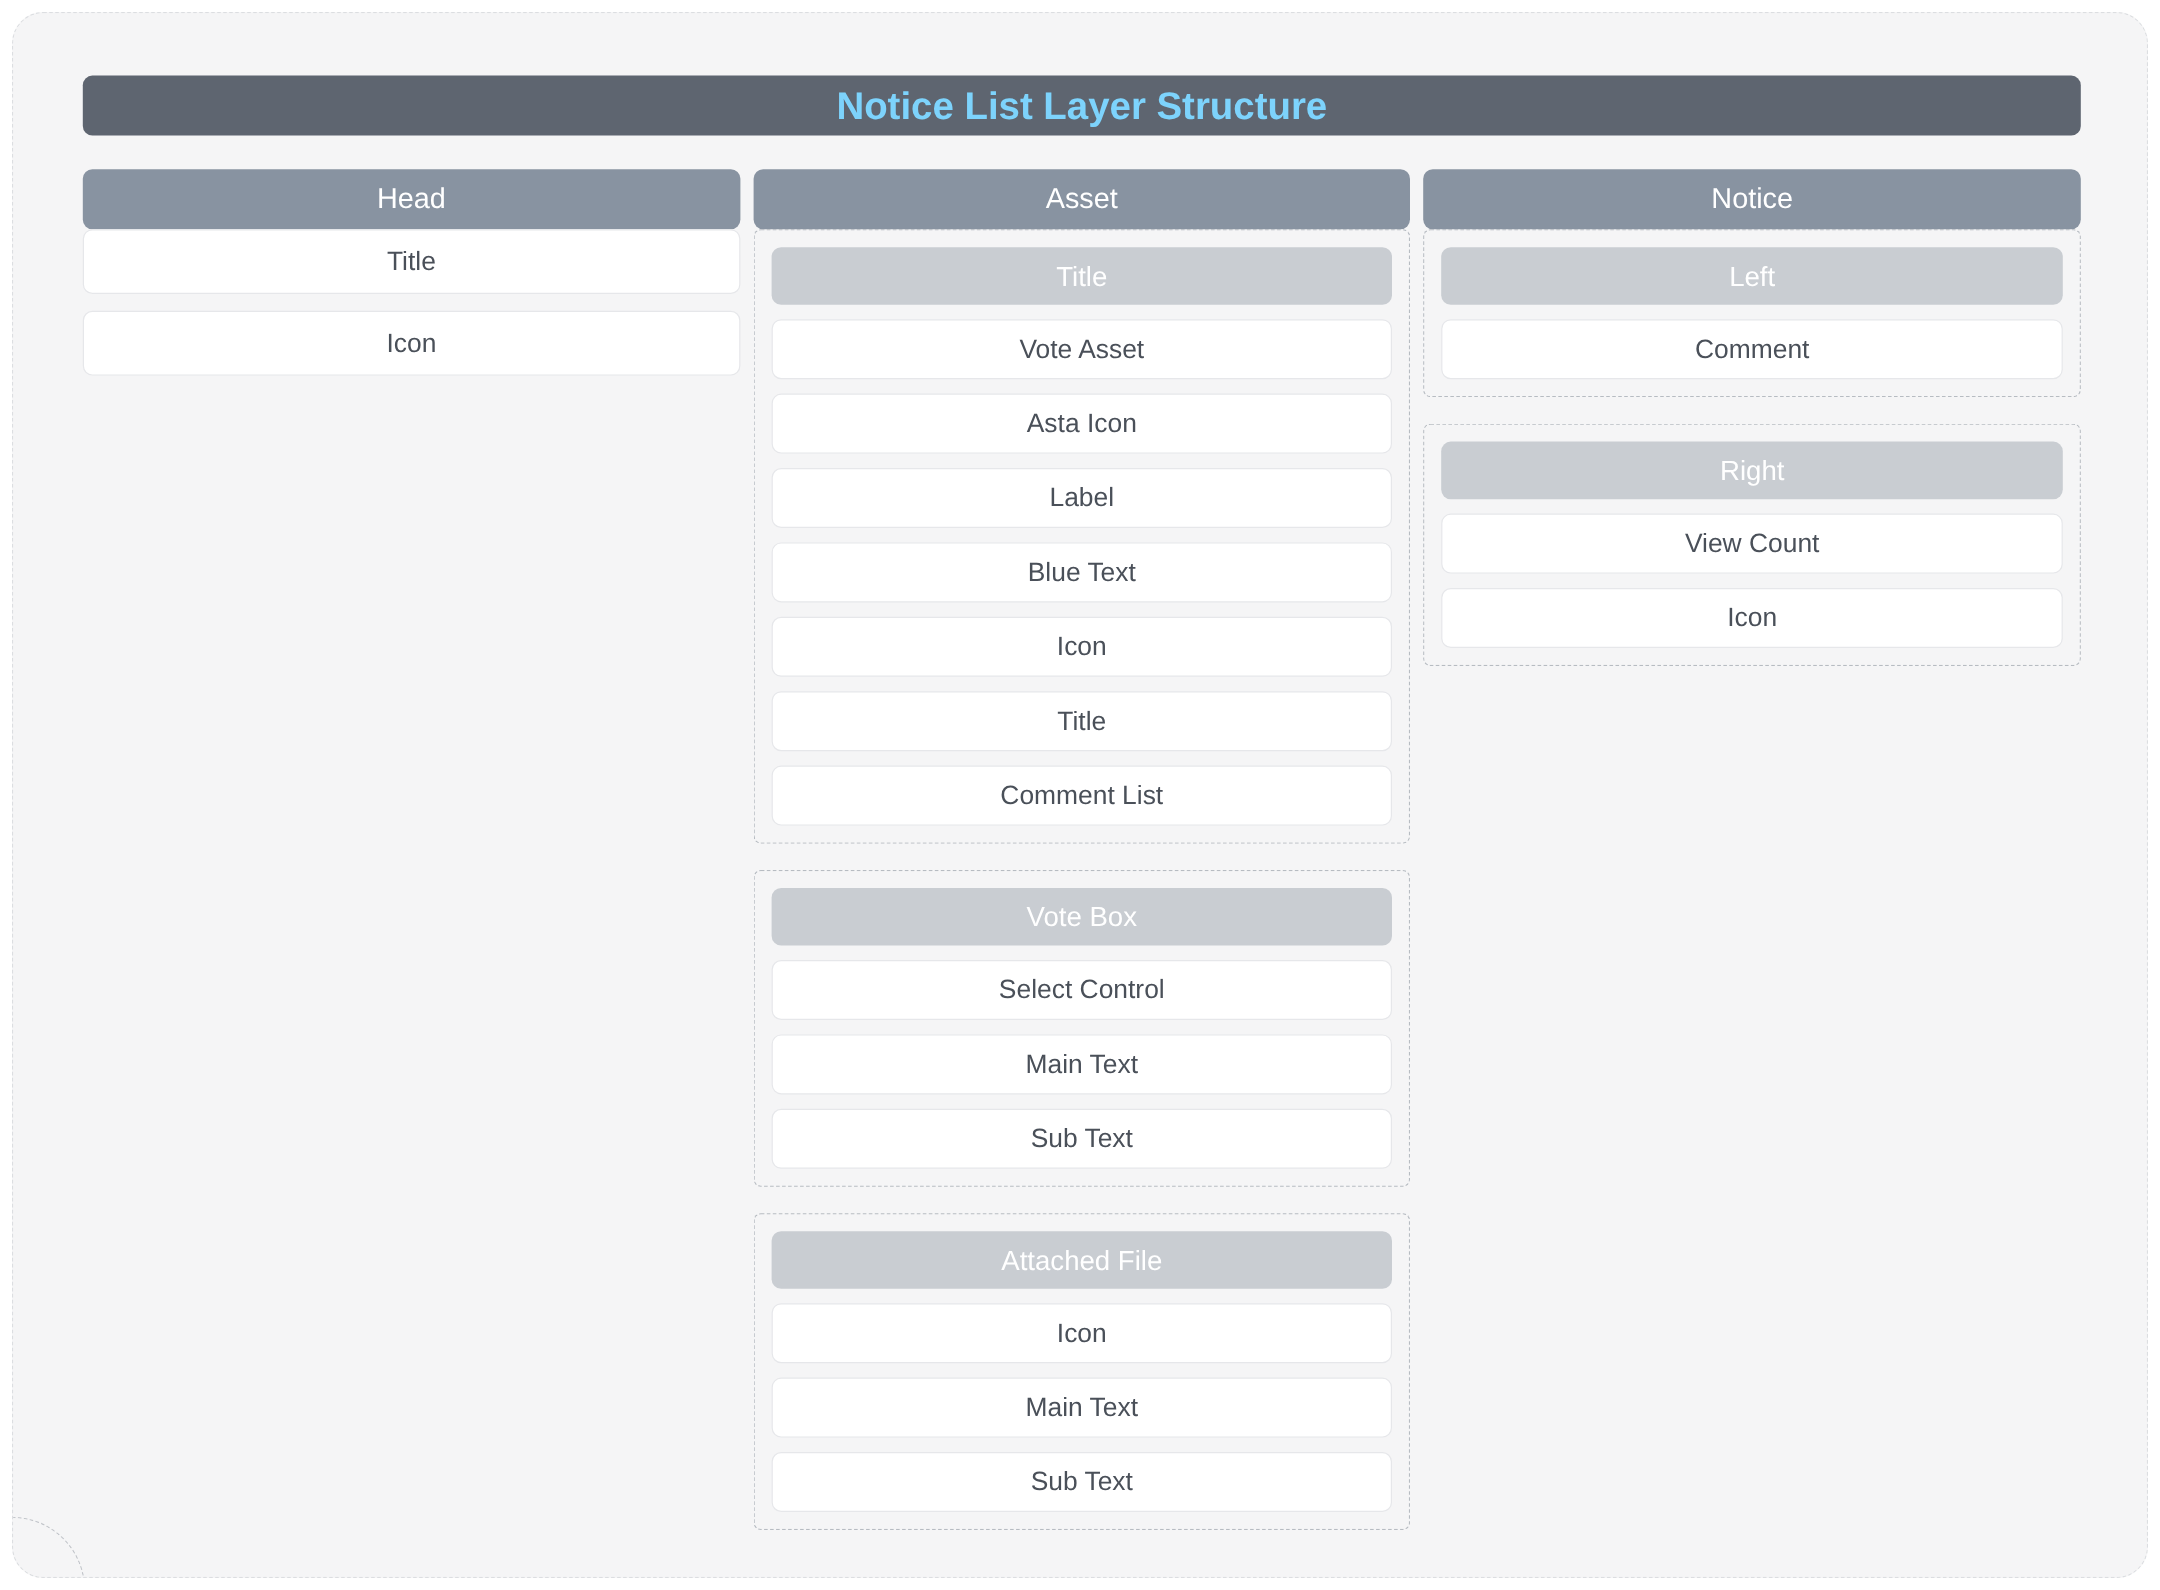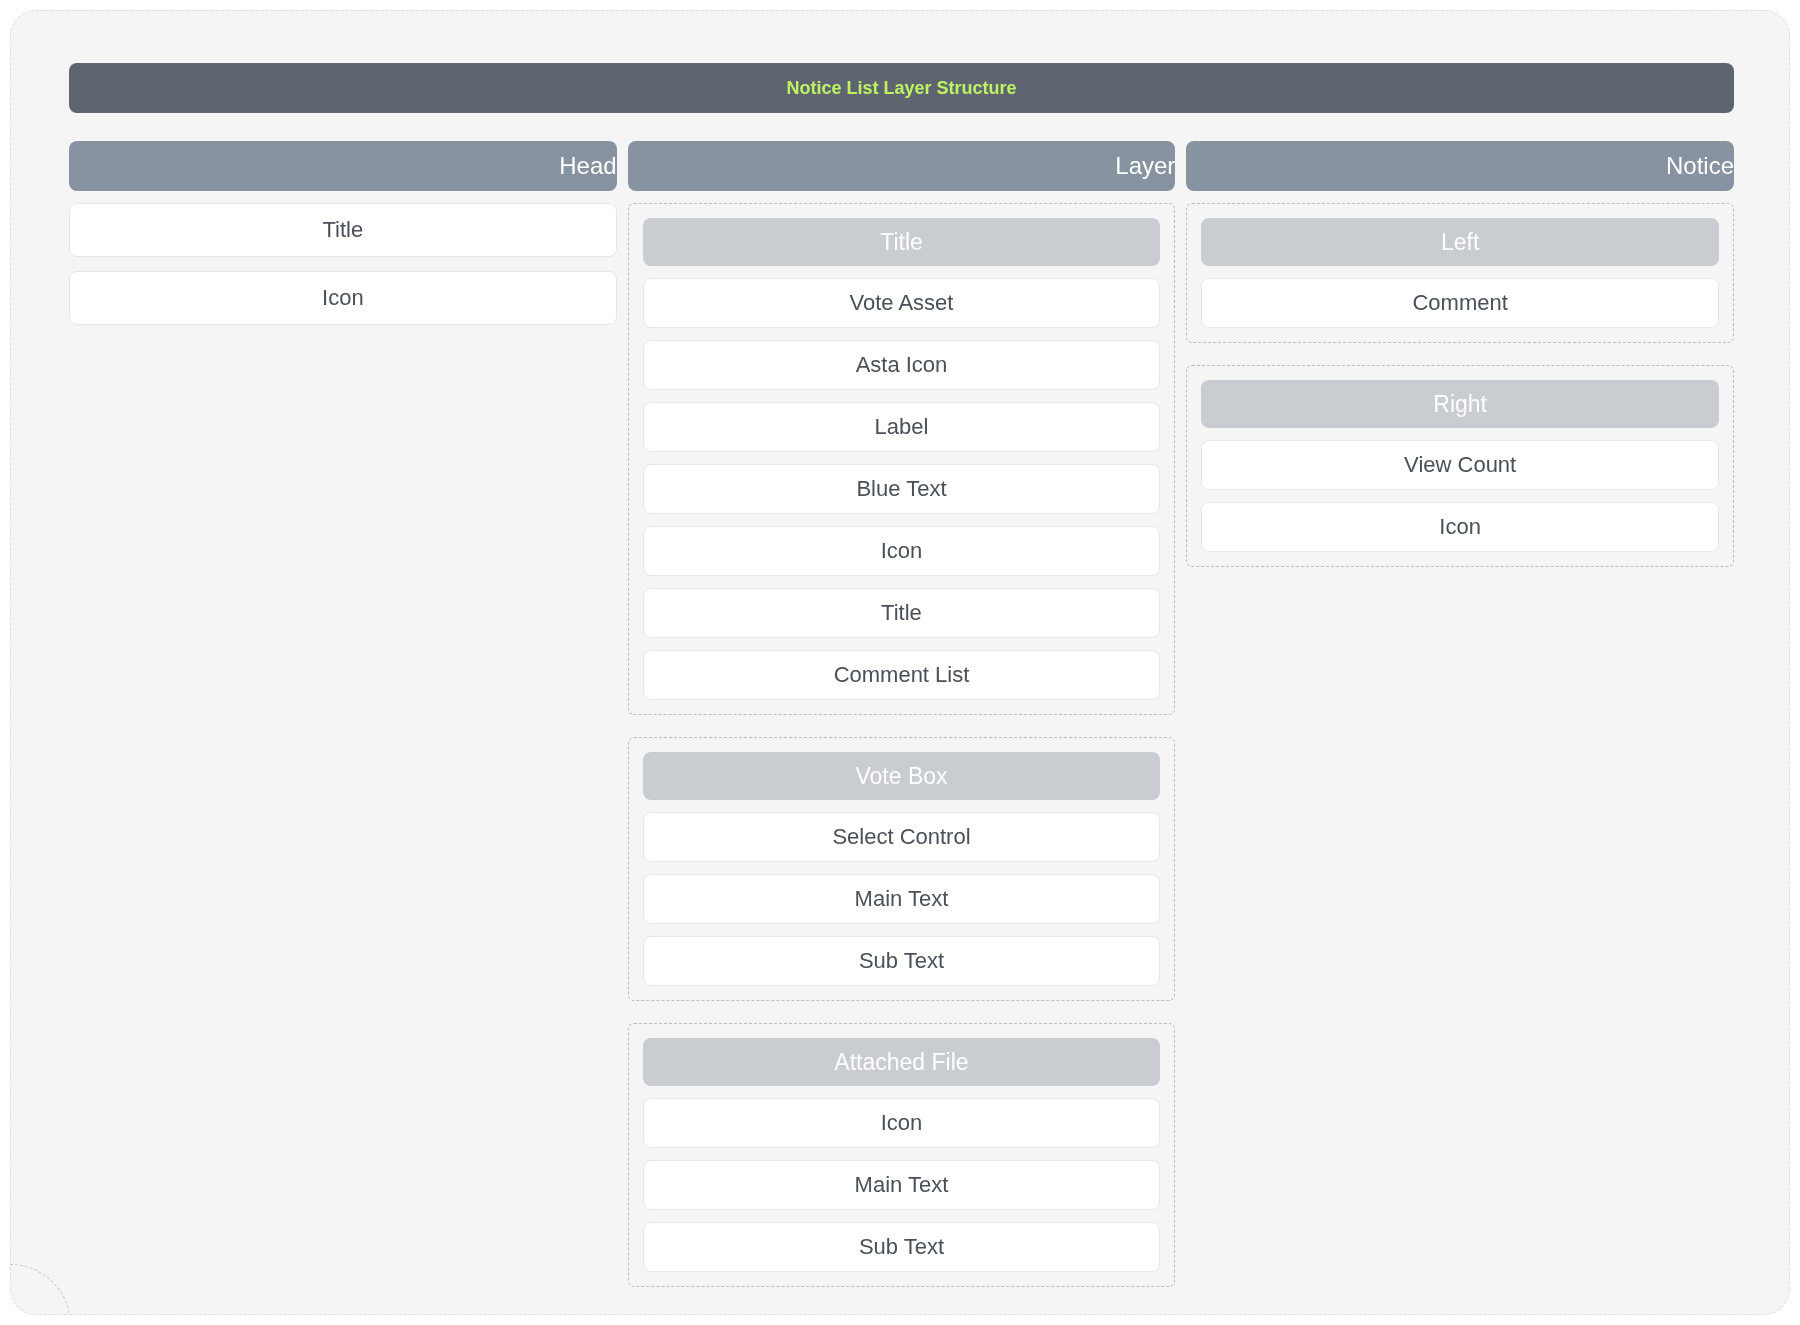--- a/index.html
+++ b/index.html
@@ -20,44 +20,43 @@
     overflow: hidden;
   }
   .content {
     position: absolute;
     left: 58px; right: 55px; top: 52px;
   }
   .title-bar {
     height: 50px;
     background: #5e6570;
     border-radius: 8px;
-    color: #bef264;
-    font-size: 18px;
+    color: #7dd3fc;
+    font-size: 32px;
     font-weight: bold;
     display: flex;
     align-items: center;
     justify-content: center;
     margin-bottom: 28px;
   }
   .columns {
     display: grid;
     grid-template-columns: 1fr 1fr 1fr;
     column-gap: 11px;
     align-items: start;
   }
   .col-header {
     height: 50px;
     background: #8893a1;
     border-radius: 8px;
     color: #ffffff;
     font-size: 24px;
     display: flex;
     align-items: center;
-    justify-content: flex-end;
-    margin-bottom: 12px;
+    justify-content: center;
   }
   .col-body {
     display: flex;
     flex-direction: column;
     gap: 22px;
     text-align: center;
   }
   .group {
     border: 1.5px dashed #b7bcc2;
     border-radius: 6px;
@@ -128,21 +127,21 @@
             <span>Title</span>
           </div>
           <div class="item-box">
             <span>Icon</span>
           </div>
         </div>
       </div>
 
       <div>
         <div class="col-header">
-          <span>Layer</span>
+          <span>Asset</span>
         </div>
         <div class="col-body">
 
           <div class="group">
             <div class="group-header">
               <span>Title</span>
             </div>
             <div class="item-box">
               <span>Vote Asset</span>
             </div>

